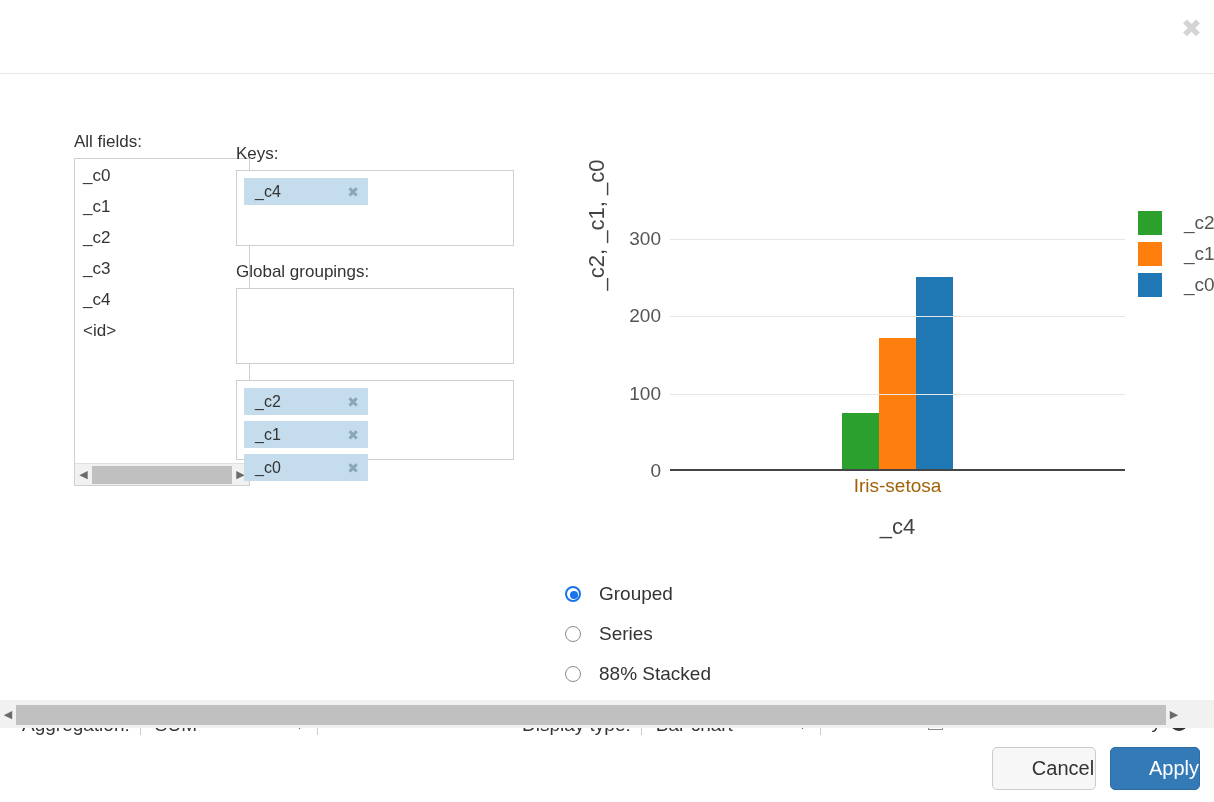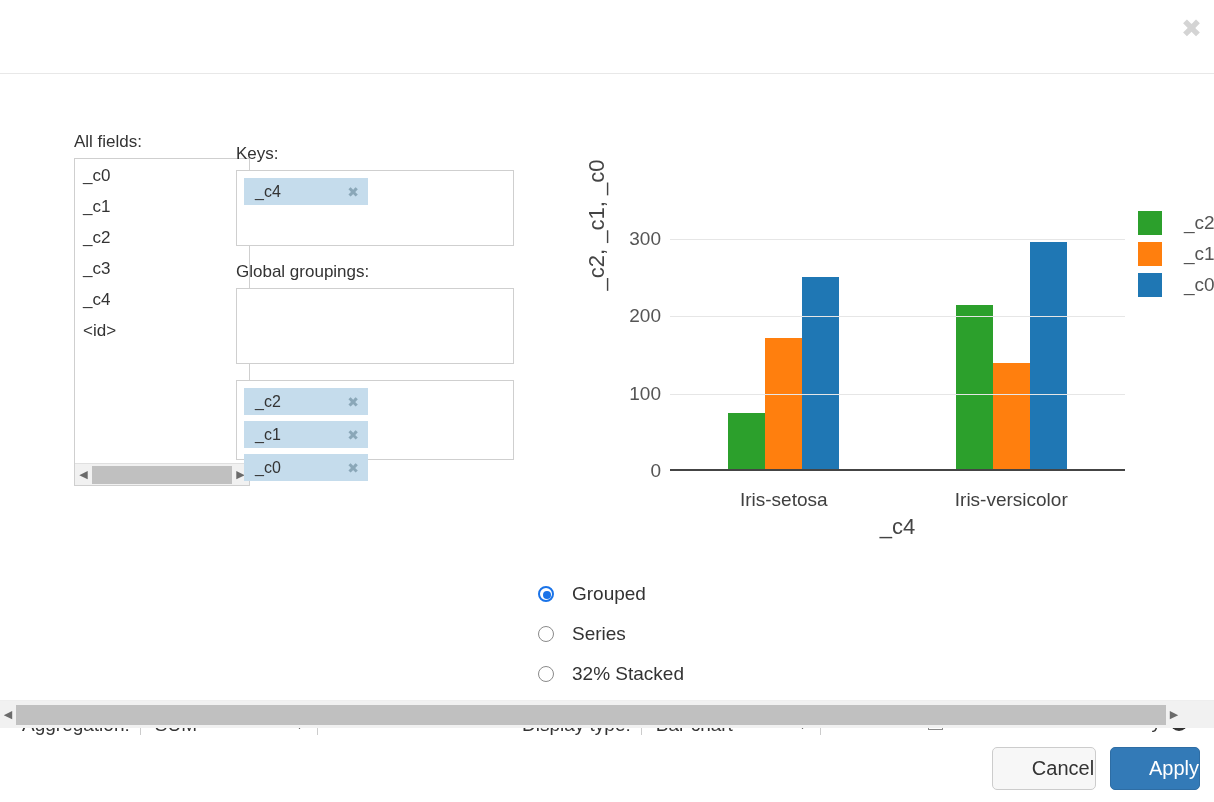--- a/index.html
+++ b/index.html
@@ -172,25 +172,25 @@
     flex: 1;
     display: flex;
     align-items: flex-end;
     justify-content: center;
     position: relative;
   }
   .bar { width: 37px; }
   .xtick {
     position: absolute;
     top: 100%;
-    margin-top: 20px;
+    margin-top: 6px;
     left: 50%;
     transform: translateX(-50%);
     font-size: 19px;
-    color: #404040;
+    color: #a16207;
     white-space: nowrap;
   }
   .xlabel {
     position: absolute;
     left: 110px; width: 455px;
     top: 420px;
     text-align: center;
     font-size: 22px;
     color: #444;
   }
@@ -200,21 +200,21 @@
   }
   .legend-row {
     display: flex;
     align-items: center;
     height: 31px;
   }
   .legend-swatch { width: 24px; height: 24px; }
   .legend-text { font-size: 19px; color: #555; margin-left: 22px; }
 
   
-  .radios { position: absolute; left: 538px; top: 500px; text-align: right; }
+  .radios { position: absolute; left: 565px; top: 500px; text-align: right; }
   .radio-row {
     display: flex; align-items: center;
     height: 40px; cursor: pointer;
   }
   .radio {
     width: 16px; height: 16px;
     border: 1px solid #8a8a8a;
     border-radius: 50%;
     background: #fff;
     position: relative;
@@ -397,26 +397,20 @@
     <div class="ylabel">_c2, _c1, _c0</div>
     <div class="plot-frame" id="plot-frame">
       <div class="axis-baseline"></div>
       <div class="groups" id="bar-groups">
           <div class="group">
             <div class="bar" style="background: rgb(44, 160, 44); height: 56.0725px;"></div>
             <div class="bar" style="background: rgb(255, 127, 14); height: 131.348px;"></div>
             <div class="bar" style="background: rgb(31, 119, 180); height: 192.029px;"></div>
             <div class="xtick">Iris-setosa</div>
           </div>
-          <div class="group">
-            <div class="bar" style="background: rgb(44, 160, 44); height: 163.609px;"></div>
-            <div class="bar" style="background: rgb(255, 127, 14); height: 106px;"></div>
-            <div class="bar" style="background: rgb(31, 119, 180); height: 227.362px;"></div>
-            <div class="xtick">Iris-versicolor</div>
-          </div>
         </div>
     <div class="ytick" style="top: 267px;">0</div>
         <div class="gridline" style="top: 189.609px;"></div>
         <div class="ytick" style="top: 189.609px;">100</div>
         <div class="gridline" style="top: 112.217px;"></div>
         <div class="ytick" style="top: 112.217px;">200</div>
         <div class="gridline" style="top: 34.8261px;"></div>
         <div class="ytick" style="top: 34.8261px;">300</div>
       </div>
     <div class="xlabel">_c4</div>
@@ -440,21 +434,21 @@
       <div class="radio-row">
         <span class="radio on"></span>
         <span class="radio-label">Grouped</span>
       </div>
       <div class="radio-row">
         <span class="radio"></span>
         <span class="radio-label">Series</span>
       </div>
       <div class="radio-row">
         <span class="radio"></span>
-        <span class="radio-label">32% Stacked</span>
+        <span class="radio-label">88% Stacked</span>
       </div>
     </div>
 
   <div class="controls">
 
     <div class="ctrl-group" style="left:22px; top:0;">
       <div class="ctrl-label">Aggregation:</div>
       <div class="select sel-agg">
         <span>SUM</span>
         <span class="caret"></span>

